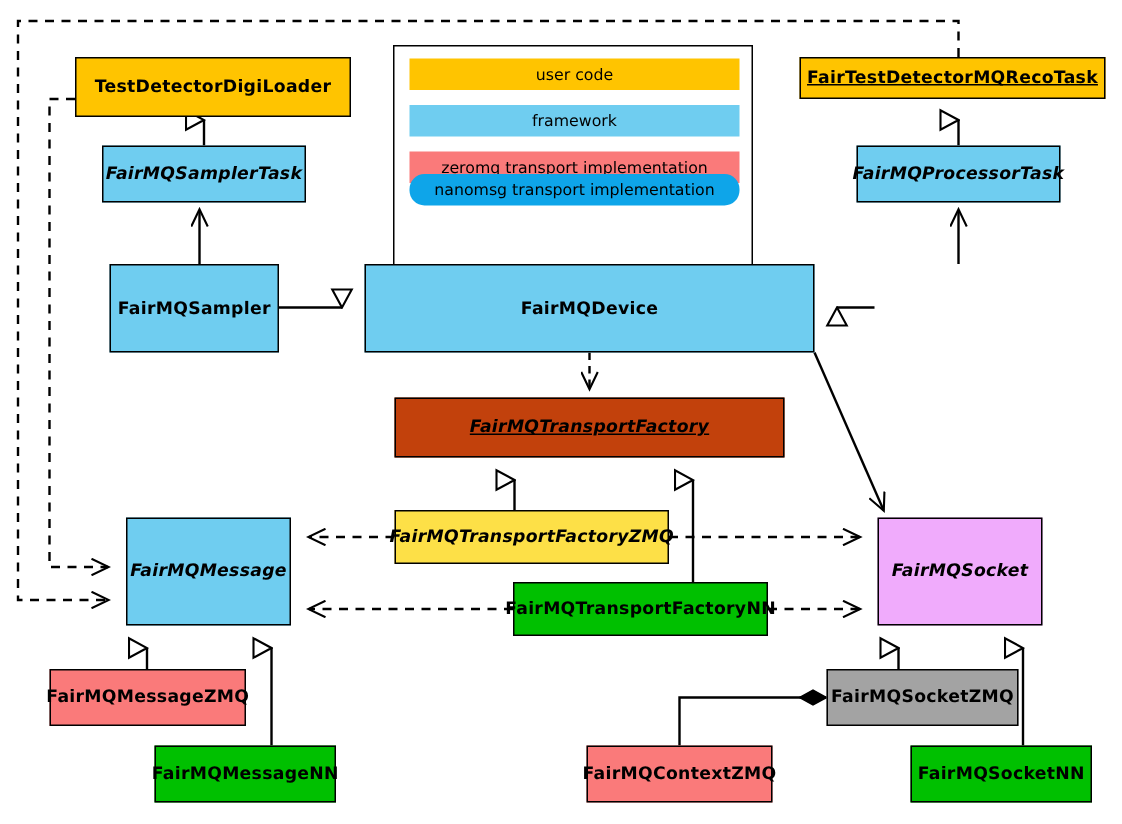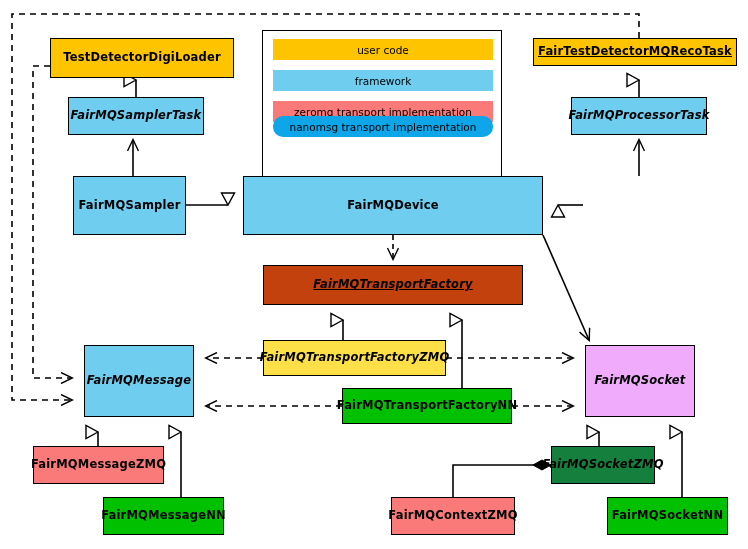--- a/index.html
+++ b/index.html
@@ -204,21 +204,21 @@
   </div>
 
   <div class="node" style="left:33px; top:446px; width:131px; height:38px; background:#FA7A7A;">
     <span>FairMQMessageZMQ</span>
   </div>
 
   <div class="node" style="left:103px; top:497px; width:121px; height:38px; background:#00C000;">
     <span>FairMQMessageNN</span>
   </div>
 
-  <div class="node" style="left:551px; top:446px; width:104px; height:38px; background:#15803d;font-style:italic;">
+  <div class="node" style="left:551px; top:446px; width:128px; height:38px; background:#a3a3a3;">
     <span>FairMQSocketZMQ</span>
   </div>
 
   <div class="node" style="left:607px; top:497px; width:121px; height:38px; background:#00C000;">
     <span>FairMQSocketNN</span>
   </div>
 
   <div class="node" style="left:391px; top:497px; width:124px; height:38px; background:#FA7A7A;">
     <span>FairMQContextZMQ</span>
   </div>

